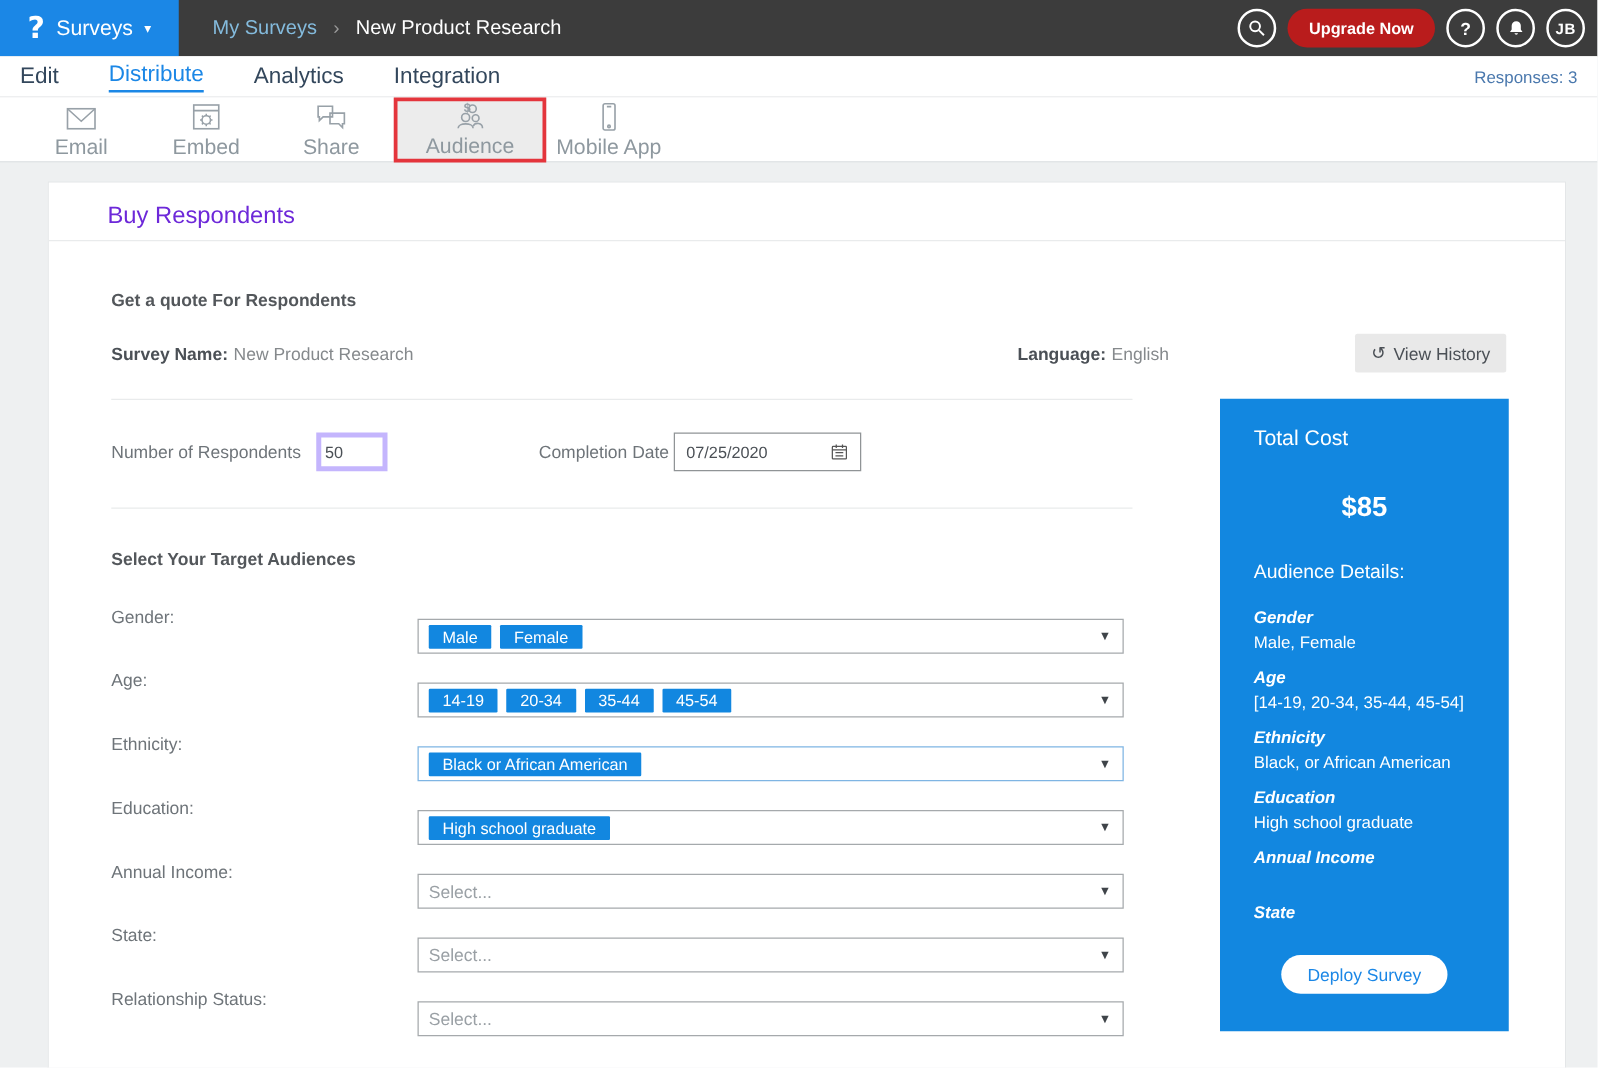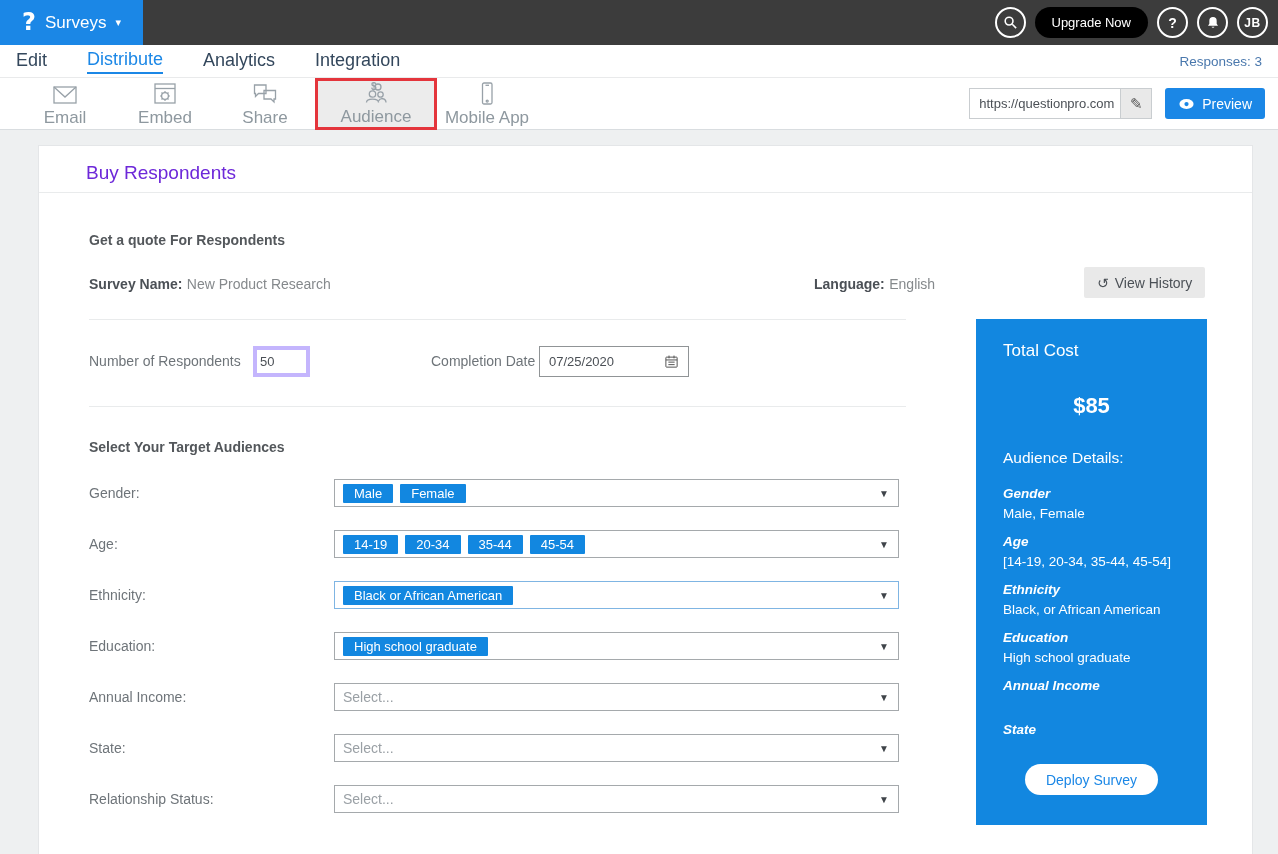--- a/index.html
+++ b/index.html
@@ -14,21 +14,21 @@
   .logo-mark { color:#fff; font-size:24px; font-weight:bold; font-family:"DejaVu Sans",sans-serif; transform:translateY(-1px); }
   .logo-text { color:#fff; font-size:17px; }
   .logo-caret { color:#fff; font-size:11px; }
   .breadcrumb { display:flex; align-items:center; gap:13px; margin-left:27px; }
   .crumb-parent { color:#84bbdd; font-size:16px; cursor:pointer; }
   .crumb-sep { color:#9a9a9a; font-size:15px; }
   .crumb-current { color:#fff; font-size:16px; }
   .header-right { margin-left:auto; display:flex; align-items:center; gap:9px; padding-right:10px; }
   .hdr-circle { width:31px; height:31px; border:2px solid #fff; border-radius:50%; display:flex; align-items:center; justify-content:center; color:#fff; font-weight:bold; font-size:14px; cursor:pointer; background:transparent; }
   .avatar { font-size:12px; letter-spacing:0.5px; }
-  .upgrade-btn { background:#000000; color:#fff; font-weight:normal; font-size:13px; border:none; border-radius:16px; height:31px; padding:0 17px; cursor:pointer; }
+  .upgrade-btn { background:#b91c1c; color:#fff; font-weight:bold; font-size:13px; border:none; border-radius:16px; height:31px; padding:0 17px; cursor:pointer; }
   
   .tabbar { position:absolute; left:0; top:45px; width:100%; height:33px; background:#fff; border-bottom:1px solid #e9eaeb; display:flex; align-items:center; padding:0 16px; gap:40px; }
   .tab { font-size:18px; color:#33475c; cursor:pointer; padding-bottom:2px; }
   .tab.active { color:#1b87e6; border-bottom:2px solid #1b87e6; }
   .responses { margin-left:auto; color:#4a78ad; font-size:13.5px; cursor:pointer; }
   
   .toolbar { position:absolute; left:0; top:78px; width:100%; height:52px; background:#fff; border-bottom:1px solid #d9dde0; display:flex; align-items:center; padding-left:15px; }
   .tool-item { width:100px; height:52px; display:flex; flex-direction:column; align-items:center; justify-content:center; gap:2px; cursor:pointer; }
   .tool-item .ticon { height:27px; display:flex; align-items:flex-end; }
   .tool-item svg { stroke:#98a1a8; fill:none; stroke-width:1.3; }
@@ -52,21 +52,21 @@
   .divider { position:absolute; left:50px; width:817px; border-top:1px solid #e9ebec; }
   .field-text-label { color:#6e7479; font-size:14px; }
   .num-row-label { position:absolute; left:50px; top:207px; }
   .num-input { position:absolute; left:214px; top:200px; width:57px; height:31px; border:4px solid #c4b5fd; padding:0 3px; font-size:13px; color:#4b5056; font-family:inherit; }
   .date-row-label { position:absolute; left:392px; top:207px; }
   .date-box { position:absolute; left:500px; top:200px; width:150px; height:31px; border:1px solid #909496; display:flex; align-items:center; padding:0 9px; cursor:pointer; background:#fff; }
   .date-value { font-size:13px; color:#4b5056; flex:1; }
   .target-heading { position:absolute; left:50px; top:293px; font-size:14px; font-weight:bold; color:#53575b; }
   .form-row { position:absolute; left:0; width:100%; height:28px; }
   .form-row .field-text-label { position:absolute; left:50px; top:6px; }
-  .select-box { position:absolute; left:295px; top:0; width:565px; height:28px; border:1px solid #a5a9ac; background:#fff; display:flex; align-items:center; padding:0 18px 0 8px; gap:7px; cursor:pointer; }
+  .select-box { position:absolute; left:295px; top:16px; width:565px; height:28px; border:1px solid #a5a9ac; background:#fff; display:flex; align-items:center; padding:0 18px 0 8px; gap:7px; cursor:pointer; }
   .select-box.focused { border-color:#7fb5e3; }
   .tag { background:#1287e0; color:#fff; font-size:13px; padding:2px 11px; border-radius:1px; white-space:nowrap; }
   .placeholder { color:#9aa0a5; font-size:14px; }
   .chevron { position:absolute; right:9px; top:8px; font-size:10px; color:#3f4449; }
   
   .cost-panel { position:absolute; left:937px; top:173px; width:231px; height:506px; background:#1287e0; color:#fff; }
   .cost-title { position:absolute; left:27px; top:22px; font-size:17px; }
   .cost-amount { position:absolute; left:0; top:74px; width:100%; text-align:center; font-size:22px; font-weight:bold; }
   .details-heading { position:absolute; left:27px; top:130px; font-size:15.5px; }
   .details-list { position:absolute; left:27px; top:165px; right:15px; }
@@ -76,20 +76,25 @@
   .deploy-btn { position:absolute; left:49px; top:445px; width:133px; height:31px; background:#fff; color:#1b87e6; border:none; border-radius:16px; font-size:14px; cursor:pointer; font-family:inherit; }
 </style>
 </head>
 <body>
 
 <div class="header">
   <div class="logo-block">
     <span class="logo-mark">?</span>
     <span class="logo-text">Surveys</span>
     <span class="logo-caret">▾</span>
+  </div>
+  <div class="breadcrumb">
+    <span class="crumb-parent">My Surveys</span>
+    <span class="crumb-sep">›</span>
+    <span class="crumb-current">New Product Research</span>
   </div>
   <div class="header-right">
     <div class="hdr-circle">
       <svg width="17" height="17" viewBox="0 0 24 24">
           <circle cx="10" cy="10" r="5.5" stroke="#fff" fill="none" stroke-width="2.2"></circle>
           <line x1="14.5" y1="14.5" x2="20" y2="20" stroke="#fff" stroke-width="2.2"></line>
         </svg>
     </div>
     <button class="upgrade-btn">Upgrade Now</button>
     <div class="hdr-circle">
@@ -168,33 +173,20 @@
   <div class="tool-item">
     <span class="ticon">
       <svg width="24" height="25" viewBox="0 0 24 24">
           <rect x="7.5" y="1.5" width="9.5" height="21" rx="1.5"></rect>
           <line x1="10.5" y1="3.8" x2="14" y2="3.8"></line>
           <circle cx="12.2" cy="19.6" r="1"></circle>
         </svg>
     </span>
     <span class="tool-label">Mobile App</span>
   </div>
-  <div class="toolbar-right">
-    <div class="url-box">
-      <input class="url-input" type="text" value="https://questionpro.com" style="">
-      <button class="pencil-btn"><span>✎</span></button>
-    </div>
-    <button class="preview-btn">
-      <svg width="17" height="12" viewBox="0 0 24 16">
-          <ellipse cx="12" cy="8" rx="10" ry="7" fill="#fff"></ellipse>
-          <circle cx="12" cy="8" r="3" fill="#1b87e6"></circle>
-        </svg>
-      <span>Preview</span>
-    </button>
-  </div>
 </div>
 
 <div class="card">
   <div class="card-title">Buy Respondents</div>
   <div class="card-hr"></div>
 
   <div class="quote-heading">Get a quote For Respondents</div>
 
   <div class="survey-name">
     <span class="meta-label">Survey Name:</span>

